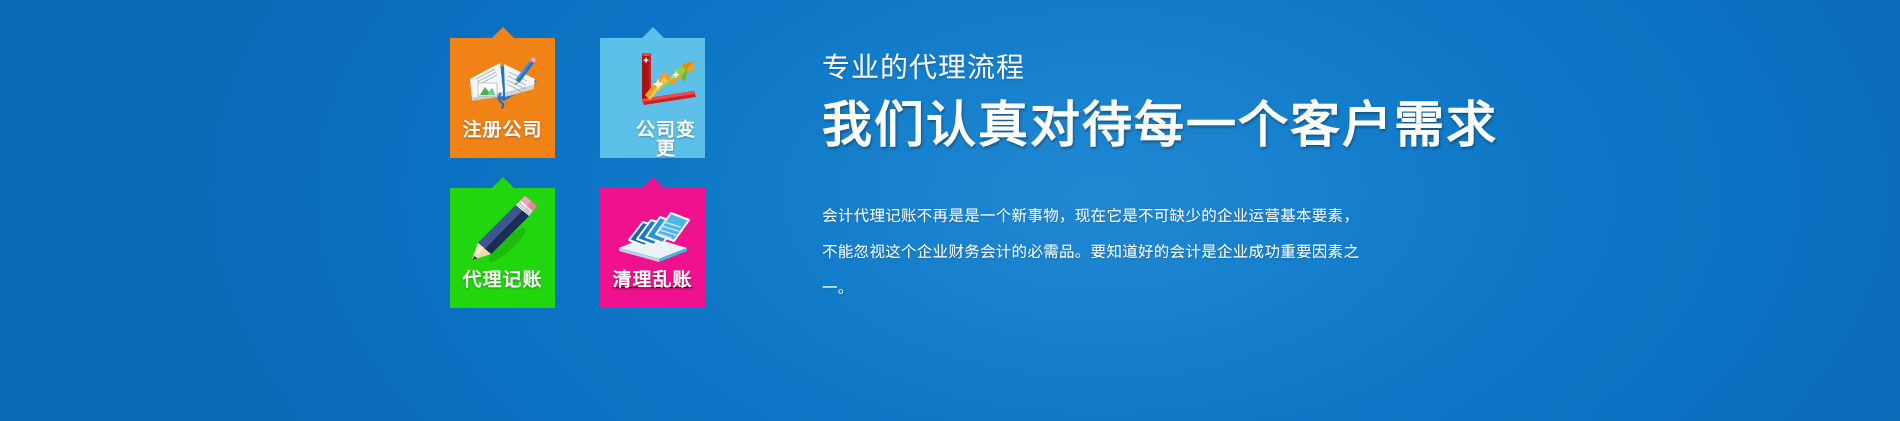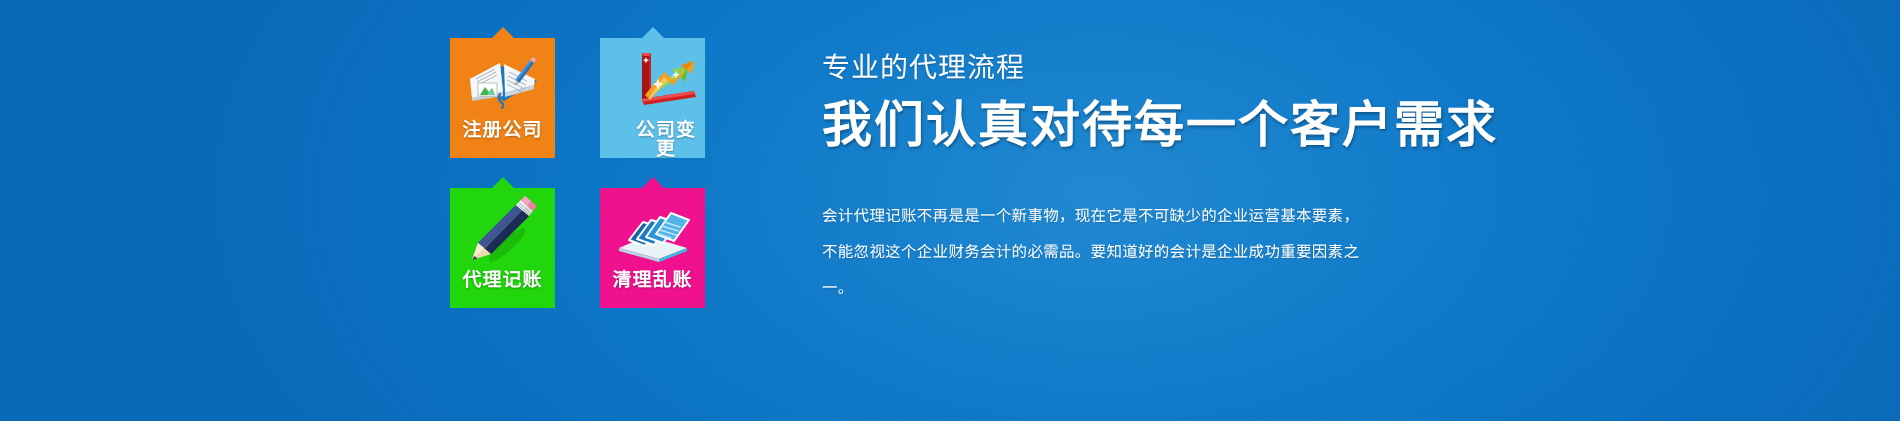--- a/index.html
+++ b/index.html
@@ -64,21 +64,21 @@
   .tile-3{left:0;   top:150px;}
   .tile-4{left:150px;top:150px;}
 
   
   .tile-1 .tile-body{background:#f08216;}
   .tile-1 .pointer{border-bottom:11px solid #f08216;}
   .tile-2 .tile-body{background:#5cc0e8;padding-left:27px;}
   .tile-2 .pointer{border-bottom:11px solid #5cc0e8;}
   .tile-3 .tile-body{background:#21d60c;}
   .tile-3 .pointer{border-bottom:11px solid #21d60c;}
-  .tile-4 .tile-body{background:#f0118e;}
+  .tile-4 .tile-body{background:#f0118e;text-decoration:underline;}
   .tile-4 .pointer{border-bottom:11px solid #f0118e;}
 
   
   .copy{
     position:absolute;
     left:822px;top:0;
     width:800px;height:421px;
   }
   .eyebrow{
     position:absolute;top:54px;left:0;

